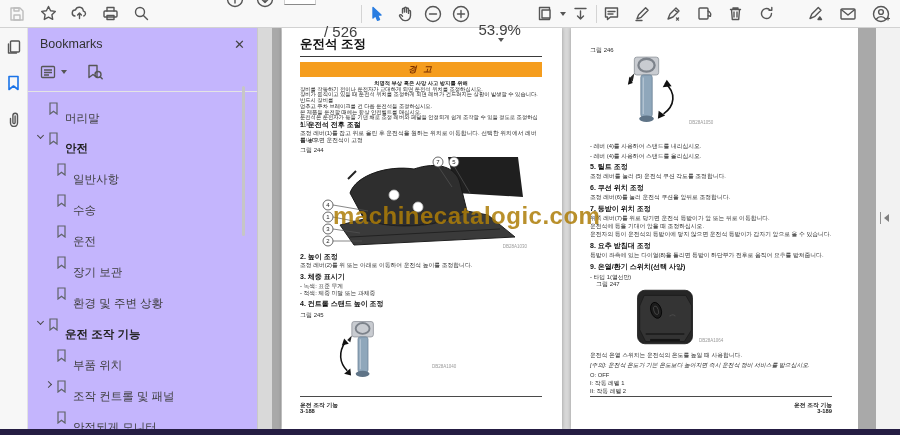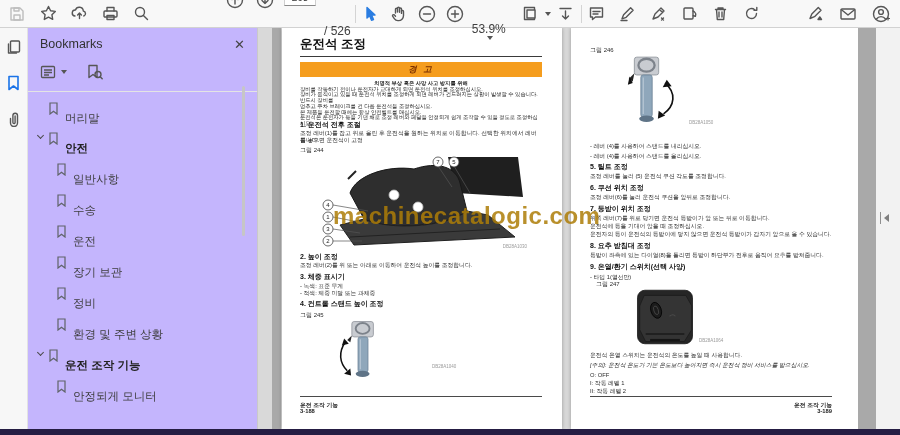--- a/index.html
+++ b/index.html
@@ -7,21 +7,21 @@
   .app{position:relative;width:900px;height:435px;}
   .abs{position:absolute;}
 
   
   .toolbar{position:absolute;left:0;top:0;width:900px;height:28px;background:#f8f8f8;border-bottom:1px solid #d2d2d2;display:flex;align-items:center;z-index:30;}
   .ticon{width:22px;height:22px;display:flex;align-items:center;justify-content:center;cursor:pointer;}
   .ticon svg{stroke:#565656;fill:none;stroke-width:1.4;stroke-linecap:round;stroke-linejoin:round;}
   .ticon.disabled svg{stroke:#bdbdbd;}
   .tsep{width:1px;height:18px;background:#d4d4d4;margin:0 4px;}
   .pgbox{width:32px;height:17px;border:1px solid #cfcfcf;border-bottom:1px solid #8a8a8a;background:#fff;font-size:10px;color:#333;text-align:center;line-height:15px;}
-  .tlabel{font-size:12px;color:#404040;margin-top:35px;}
+  .tlabel{font-size:15px;color:#404040;margin-top:35px;}
   .caret{width:0;height:0;border-left:3.5px solid transparent;border-right:3.5px solid transparent;border-top:4px solid #555;margin-left:3px;}
 
   
   .rail{position:absolute;left:0;top:28px;width:28px;height:401px;background:#f7f7f7;border-right:1px solid #e2e2e2;z-index:20;}
   .rail .ticon{margin:8px auto 14px auto;}
 
   
   .panel{position:absolute;left:28px;top:28px;width:230px;height:401px;background:#c4b5fd;border-right:1px solid #c9c9c9;overflow:hidden;z-index:20;}
   .panel-head{display:flex;align-items:center;justify-content:space-between;padding:9px 12px 6px 12px;}
   .panel-title{font-size:12.5px;color:#323232;}
@@ -324,48 +324,57 @@
       </div>
 
       <div class="bm-row lvl1">
         <span class="chev-slot"></span>
         <span class="bm-ribbon"><svg width="11" height="13" viewBox="0 0 11 13" style="stroke:#5f6368;fill:none;stroke-width:1.2;">
               <path d="M2,1 h7 v11 l-3.5,-2.8 -3.5,2.8 z"></path>
             </svg></span>
         <span class="bm-label">장기 보관</span>
       </div>
 
-      <div class="bm-row lvl1">
-        <span class="chev-slot"></span>
-        <span class="bm-ribbon"><svg width="11" height="13" viewBox="0 0 11 13" style="stroke:#5f6368;fill:none;stroke-width:1.2;">
-              <path d="M2,1 h7 v11 l-3.5,-2.8 -3.5,2.8 z"></path>
-            </svg></span>
-        <span class="bm-label">정비</span>
-      </div>
 
       <div class="bm-row lvl1">
         <span class="chev-slot"></span>
         <span class="bm-ribbon"><svg width="11" height="13" viewBox="0 0 11 13" style="stroke:#5f6368;fill:none;stroke-width:1.2;">
               <path d="M2,1 h7 v11 l-3.5,-2.8 -3.5,2.8 z"></path>
             </svg></span>
         <span class="bm-label">환경 및 주변 상황</span>
       </div>
 
       <div class="bm-row lvl0 bold">
         <span class="chev-slot">
             <span class="chev down"></span>
           </span>
         <span class="bm-ribbon"><svg width="11" height="13" viewBox="0 0 11 13" style="stroke:#5f6368;fill:none;stroke-width:1.2;">
               <path d="M2,1 h7 v11 l-3.5,-2.8 -3.5,2.8 z"></path>
             </svg></span>
         <span class="bm-label">운전 조작 기능</span>
       </div>
 
-
-
+      <div class="bm-row lvl1">
+        <span class="chev-slot"></span>
+        <span class="bm-ribbon"><svg width="11" height="13" viewBox="0 0 11 13" style="stroke:#5f6368;fill:none;stroke-width:1.2;">
+              <path d="M2,1 h7 v11 l-3.5,-2.8 -3.5,2.8 z"></path>
+            </svg></span>
+        <span class="bm-label">부품 위치</span>
+      </div>
+
+
+      <div class="bm-row lvl1">
+        <span class="chev-slot">
+            <span class="chev right"></span>
+          </span>
+        <span class="bm-ribbon"><svg width="11" height="13" viewBox="0 0 11 13" style="stroke:#5f6368;fill:none;stroke-width:1.2;">
+              <path d="M2,1 h7 v11 l-3.5,-2.8 -3.5,2.8 z"></path>
+            </svg></span>
+        <span class="bm-label">조작 컨트롤 및 패널</span>
+      </div>
 
       <div class="bm-row lvl1">
         <span class="chev-slot"></span>
         <span class="bm-ribbon"><svg width="11" height="13" viewBox="0 0 11 13" style="stroke:#5f6368;fill:none;stroke-width:1.2;">
               <path d="M2,1 h7 v11 l-3.5,-2.8 -3.5,2.8 z"></path>
             </svg></span>
         <span class="bm-label">안정되게 모니터</span>
       </div>
 
     </div>

